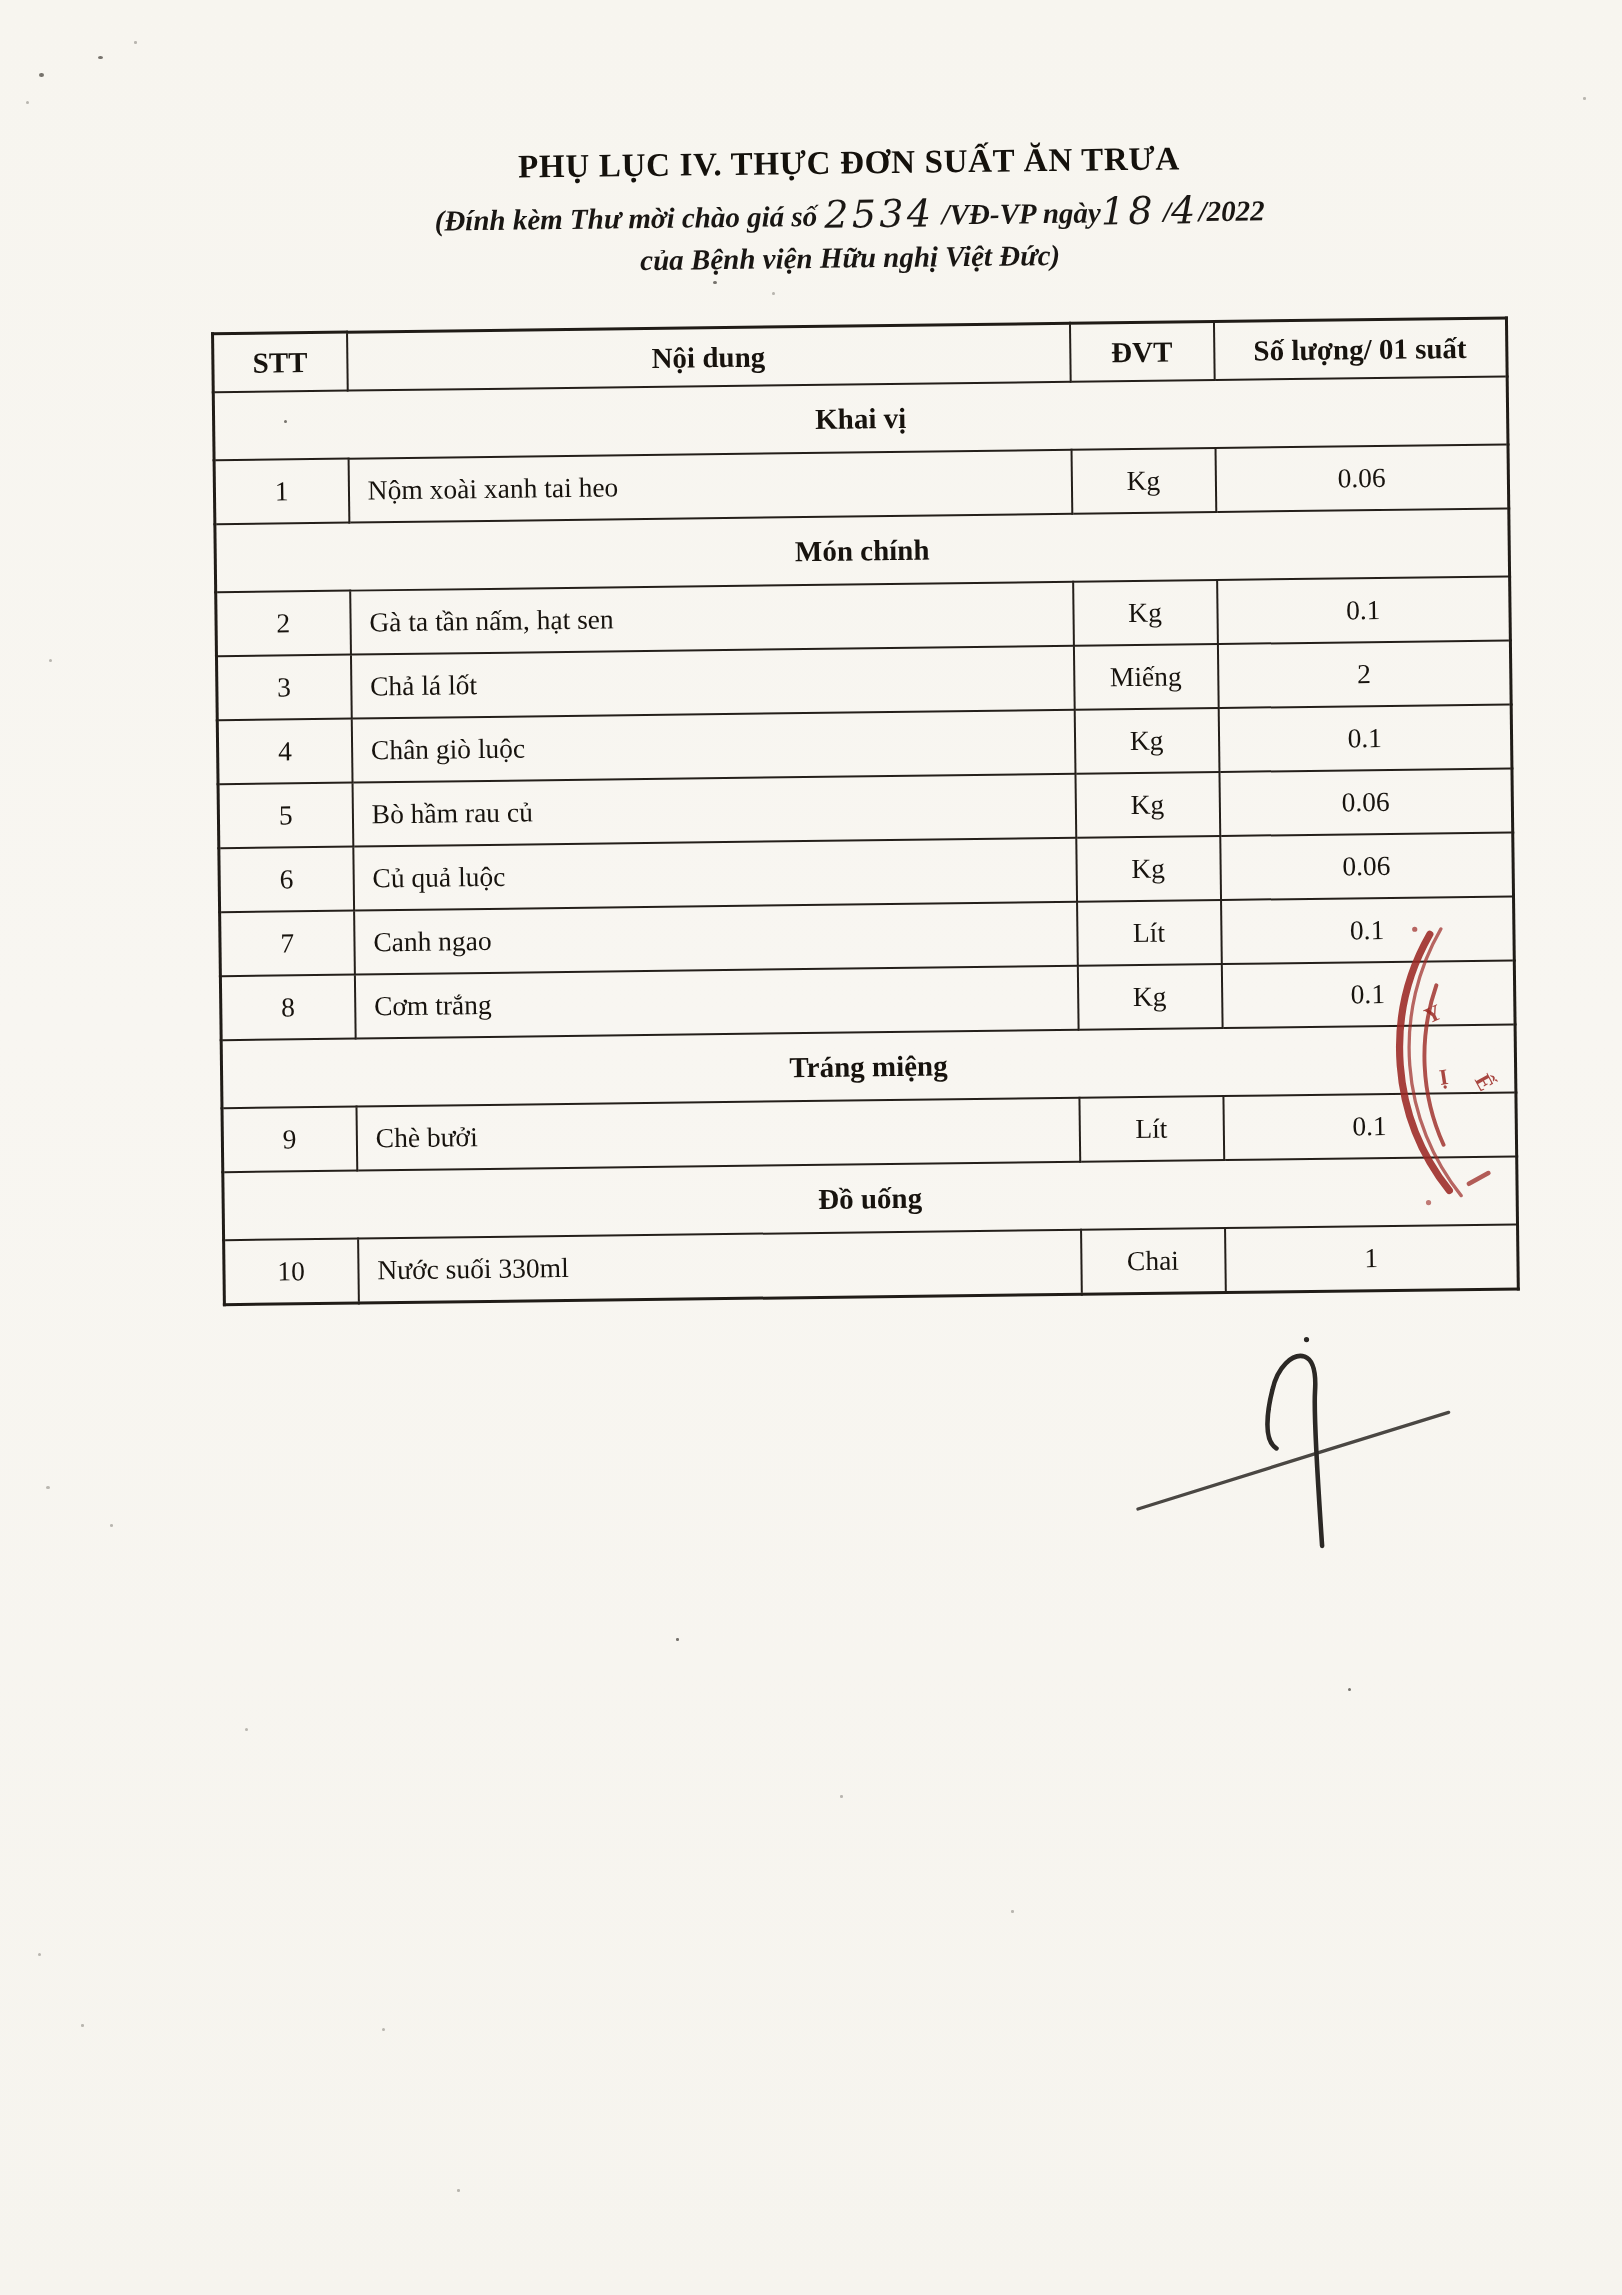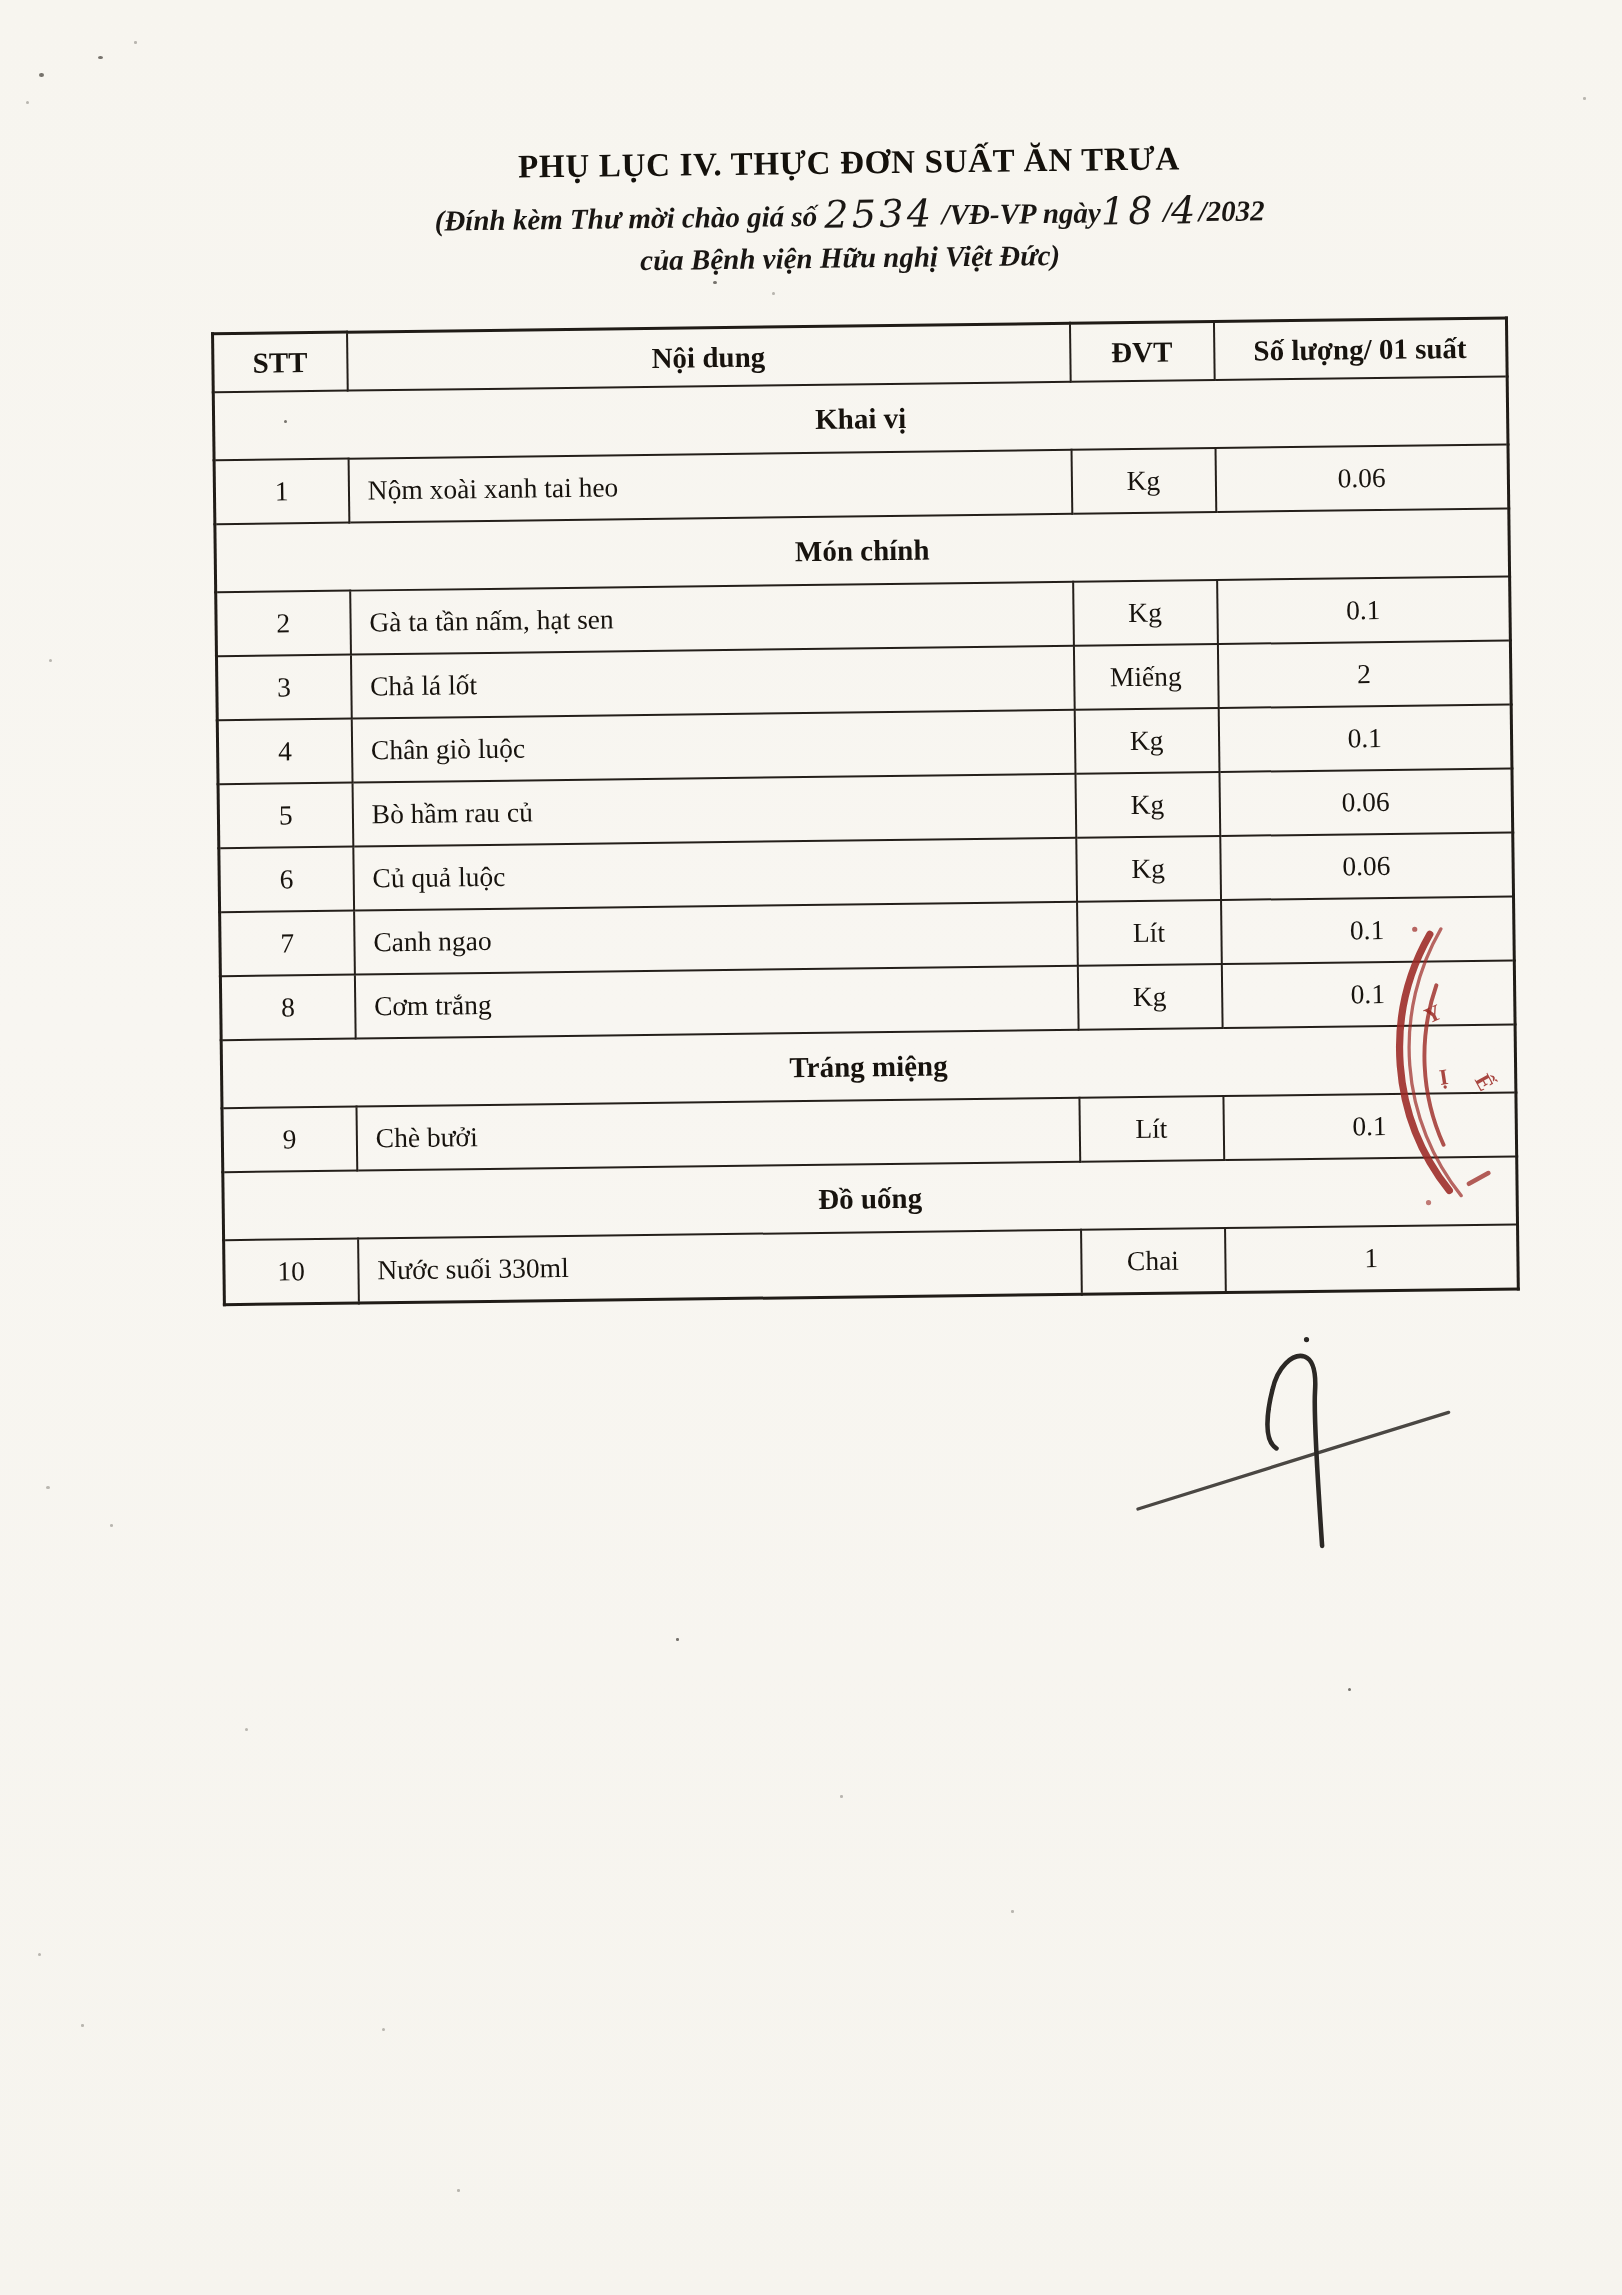--- a/index.html
+++ b/index.html
@@ -59,21 +59,21 @@
   .speck.dark{background:#55514b;opacity:.8;}
 </style>
 </head>
 <body>
 
 <div class="page">
   <div class="content">
 
     <div class="doc-header">
       <h1 class="doc-title">PHỤ LỤC IV. THỰC ĐƠN SUẤT ĂN TRƯA</h1>
-      <p class="doc-sub1"><span>(Đính kèm Thư mời chào giá số </span><span class="hw">2534</span><span> /VĐ-VP ngày</span><span class="hw">18</span><span> /</span><span class="hw">4</span><span>/2032</span></p>
+      <p class="doc-sub1"><span>(Đính kèm Thư mời chào giá số </span><span class="hw">2534</span><span> /VĐ-VP ngày</span><span class="hw">18</span><span> /</span><span class="hw">4</span><span>/2022</span></p>
       <p class="doc-sub2">của Bệnh viện Hữu nghị Việt Đức)</p>
     </div>
 
     <table class="menu">
       <colgroup>
         <col style="width:134px">
           <col style="width:723px">
           <col style="width:144px">
           <col style="width:293px">
       </colgroup>

